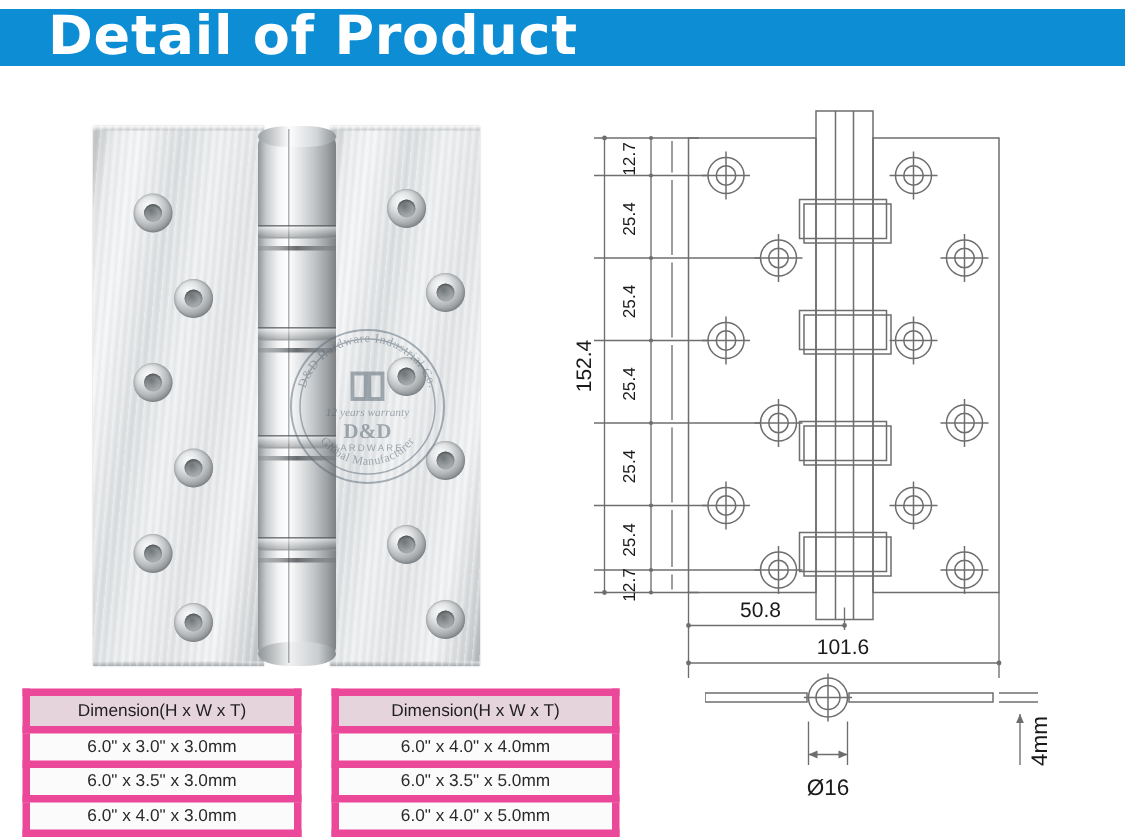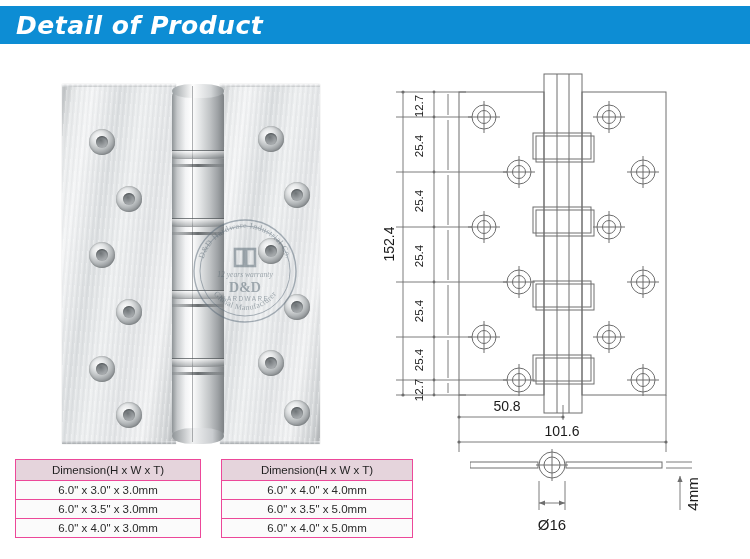--- a/index.html
+++ b/index.html
@@ -13,27 +13,26 @@
   .page{position:relative;width:750px;height:559px;background:#fff;}
 
   
   .banner{
     position:absolute;left:0;top:6px;width:750px;height:38px;
     background:#0d8dd4;
     display:flex;align-items:center;
   }
   .banner-title{
     color:#ffffff;
-    font-size:25px;
+    font-size:36px;
     font-weight:bold;
     letter-spacing:.5px;
-    padding-left:16px;
+    padding-left:32px;
     font-family:"DejaVu Sans", sans-serif;
     line-height:1;
-    font-style:italic;
   }
 
   
   .logo{position:absolute;left:18px;top:54px;width:120px;height:40px;}
   .logo-oval{
     position:absolute;left:0;top:4px;width:96px;height:30px;
     border:2px solid #3c64a5;border-radius:50%;
     box-sizing:border-box;
   }
   .logo-text{
@@ -139,21 +138,21 @@
   .section-view{position:absolute;left:470px;top:448px;width:280px;height:105px;}
   .section-view svg{display:block;}
 
   
   .dim-table{
     position:absolute;border-collapse:collapse;
     font-size:11.5px;color:#2a2a2a;
     font-family:"Liberation Sans", sans-serif;
   }
   .dim-table td{
-    border:1px solid #ec4899;
+    border:5px solid #ec4899;
     text-align:center;
     padding:3px 4px;
     background:#fbfbfb;
     white-space:nowrap;
   }
   .dim-table td.hdr{
     background:#e5d4dc;
     font-weight:normal;
     color:#1f1f1f;
     padding:4px 4px;

